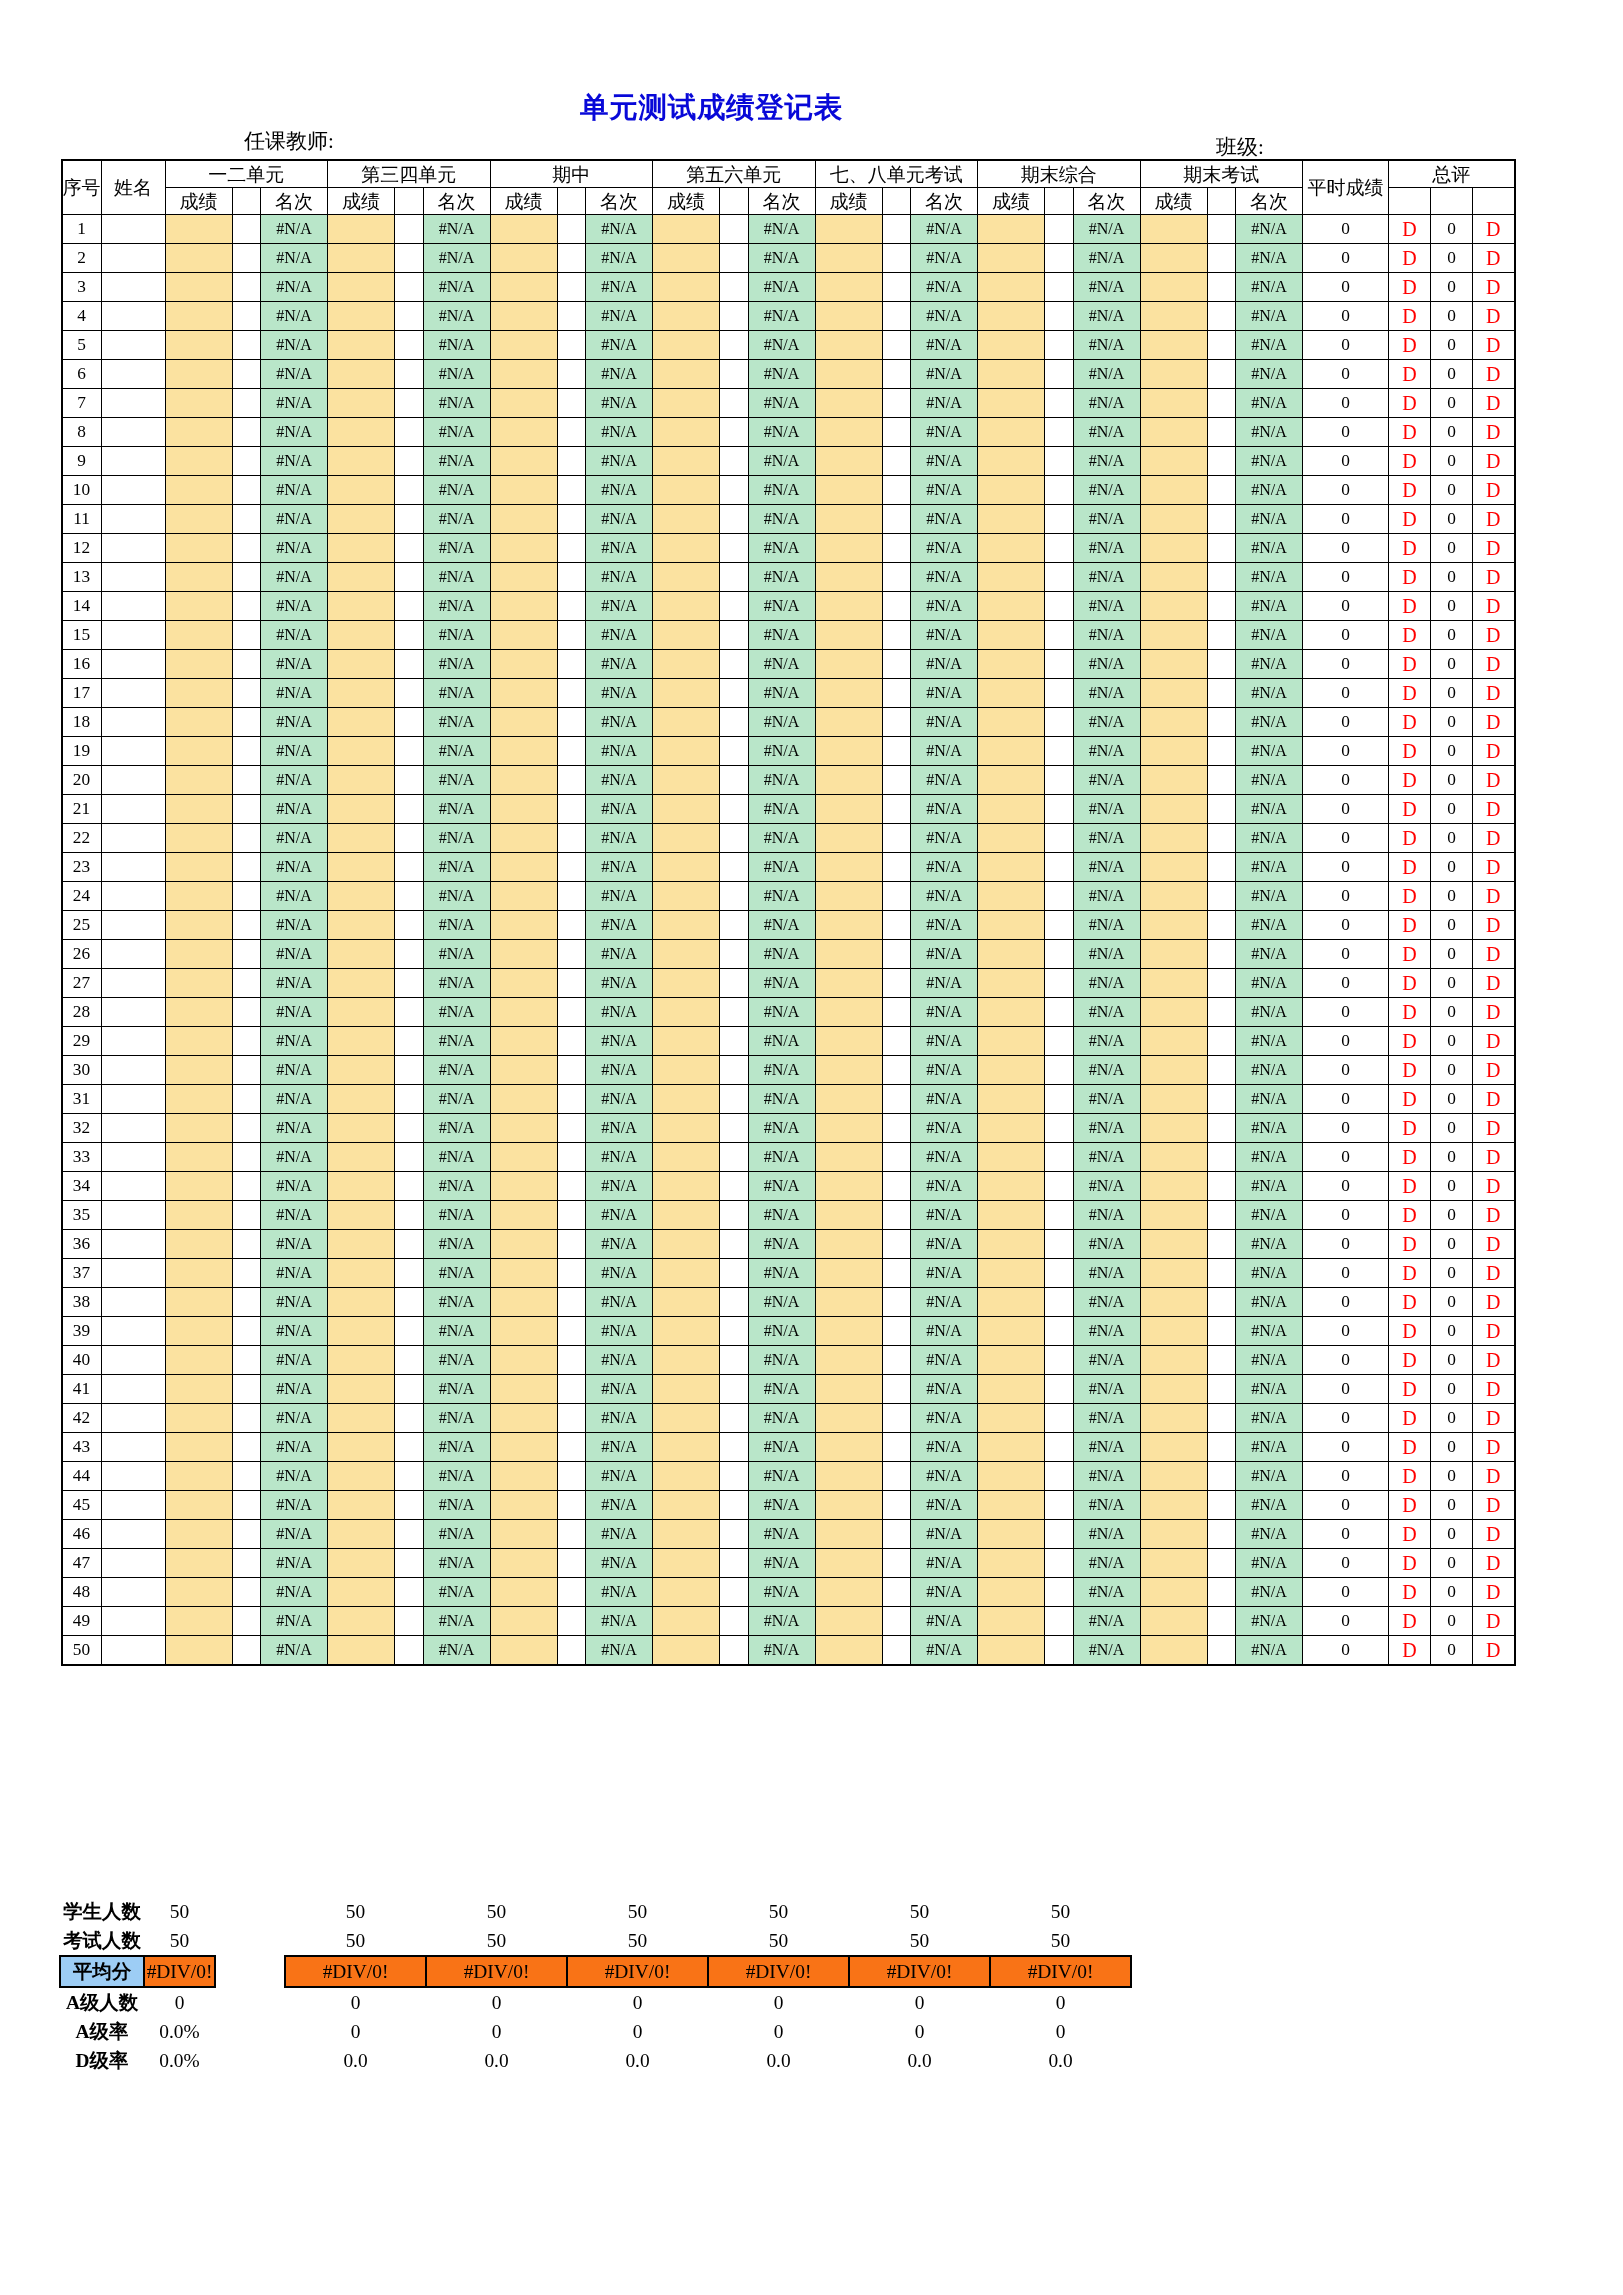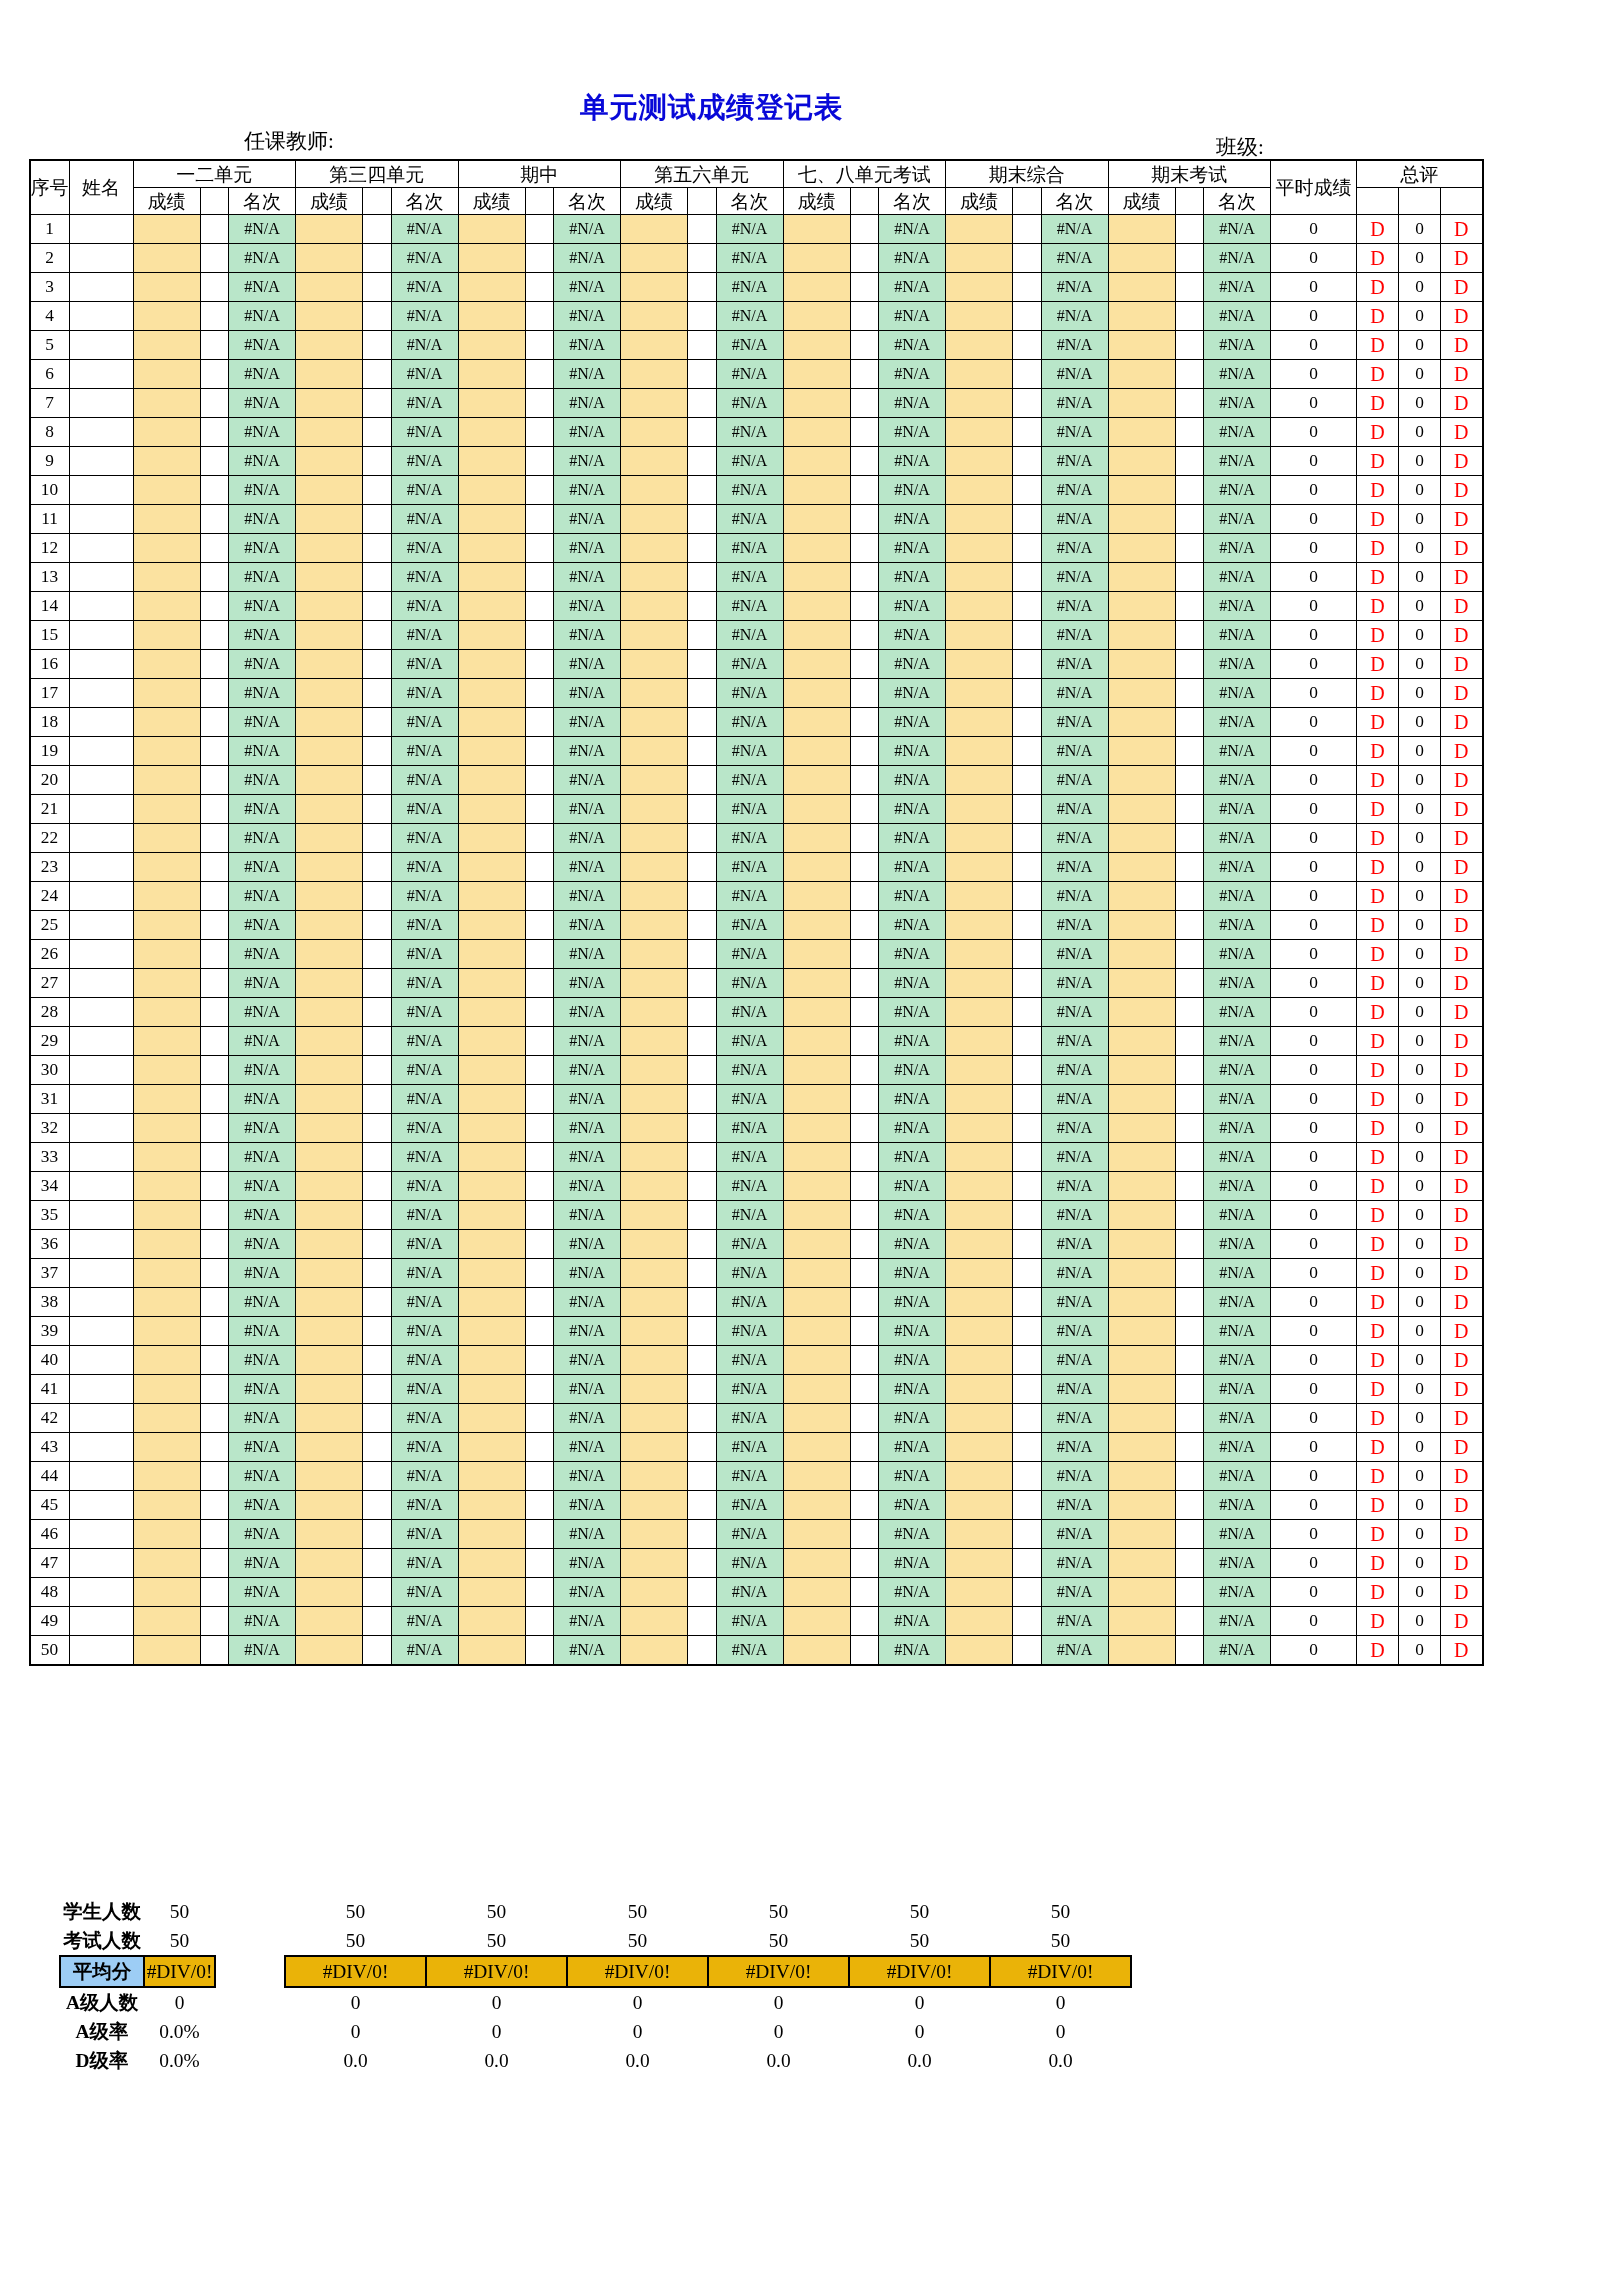--- a/index.html
+++ b/index.html
@@ -58,21 +58,21 @@
     padding: 0;
     margin: 0;
     text-align: center;
     vertical-align: middle;
     font-weight: normal;
     line-height: 1;
     overflow: hidden;
     white-space: nowrap;
   }
   
-  table.grid { border: 2.1px solid #000; }
+  table.grid { border: 2.1px solid #000; margin-left: 32px; }
 
   .hdr-group { height: 26px; font-size: 19px; }
   .hdr-sub   { height: 26px; font-size: 19px; }
   .r-idx     { width: 34px; }
   .r-name    { width: 64px; }
   .c-score   { width: 67px; }
   .c-gap     { width: 28.5px; }
   .c-rank    { width: 67px; }
   .c-usual   { width: 86px; }
   .c-ev1     { width: 42px; }
@@ -117,21 +117,21 @@
   }
   td.sum-val.first { width: 69px; text-align: center; }
   .spacer-col { width: 68px; }
 
   tr.avg-row td.sum-label {
     background: #9dcdf5;
     border: 2.1px solid #000;
     font-weight: bold;
   }
   tr.avg-row td.sum-val {
-    background: #eab308;
+    background: #f97316;
     border: 2.1px solid #000;
     font-weight: normal;
   }
   tr.avg-row td.sum-val .divbox { display:block; overflow:hidden; }
 </style>
 </head>
 <body>
 
 <div id="title">单元测试成绩登记表</div>
 

